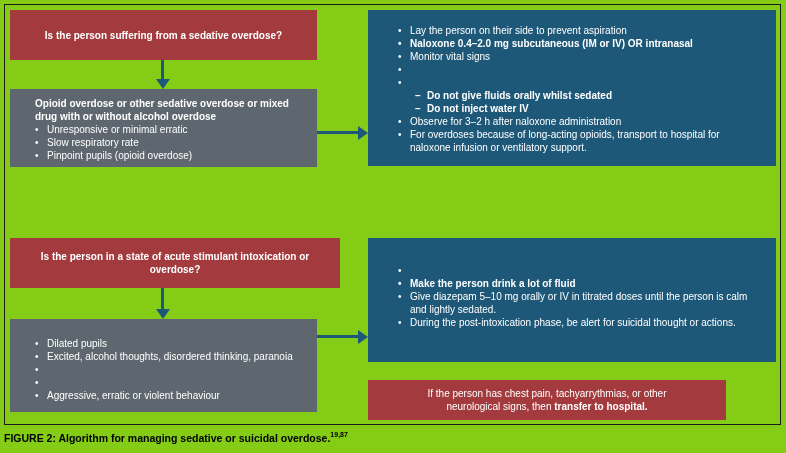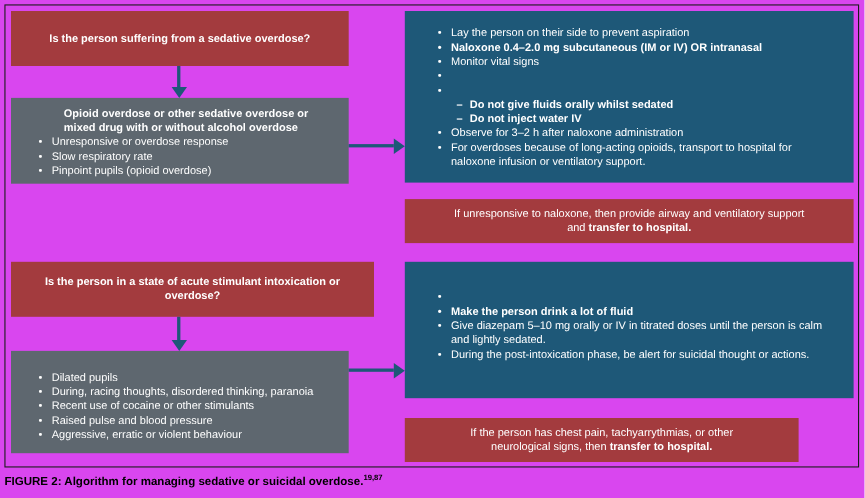--- a/index.html
+++ b/index.html
@@ -1,33 +1,33 @@
 <!DOCTYPE html>
 <html style="--red: #A33B3E; --blue: #1E5878; --gray: #5E676F; --arrow: #1E5878; --border: #1C1C1C;"><head>
 <meta charset="utf-8">
 <style>
   html,body{margin:0;padding:0;background:#ffffff;}
   .figure{
-    position:relative;width:786px;height:453px;background:#d946ef;
+    position:relative;width:786px;height:453px;background:#84cc16;
     font-family:"Liberation Sans",sans-serif;color:#1a1a1a;overflow:hidden;
   }
   .frame{position:absolute;left:4px;top:4px;width:775px;height:419px;border:1.5px solid #1c1c1c;}
   .box{position:absolute;box-sizing:border-box;color:#ffffff;font-size:10px;line-height:13px;}
   .red{background:var(--red,#A33B3E);}
   .blue{background:var(--blue,#1E5878);}
   .gray{background:var(--gray,#5E676F);}
   .question{display:flex;align-items:center;justify-content:center;text-align:center;
     font-weight:bold;padding:4px 28px;}
   .centerbox{display:flex;align-items:center;justify-content:center;text-align:center;padding:4px 42px;}
   .li{display:flex;}
   .li .marker{flex:0 0 12px;}
   .li.indent{margin-left:17px;}
   .li.indent .marker{flex:0 0 12px;}
   .b{font-weight:bold;}
-  .heading{font-weight:bold;margin-left:23px;}
+  .heading{font-weight:bold;}
   
   .varrow{position:absolute;width:3px;background:var(--arrow,#1E5878);}
   .varrow::after{content:"";position:absolute;left:50%;bottom:-9px;transform:translateX(-50%);
     border-left:7px solid transparent;border-right:7px solid transparent;
     border-top:10px solid var(--arrow,#1E5878);}
   .harrow{position:absolute;height:3px;background:var(--arrow,#1E5878);}
   .harrow::after{content:"";position:absolute;right:-10px;top:50%;transform:translateY(-50%);
     border-top:7px solid transparent;border-bottom:7px solid transparent;
     border-left:10px solid var(--arrow,#1E5878);}
   .caption{position:absolute;left:4px;top:431px;font-size:10.5px;color:#000;font-weight:bold;}
@@ -43,21 +43,21 @@
     <span>Is the person suffering from a sedative overdose?</span>
   </div>
 
   <div class="varrow" style="left:161px;top:60px;height:20px;"></div>
 
   <div class="box gray" style="left:10px;top:89px;width:307px;height:78px;padding:8px 12px 0 25px;">
     <div class="heading">Opioid overdose or other sedative overdose or mixed drug with or without alcohol overdose</div>
     <div>
         <div class="li">
           <span class="marker">•</span>
-          <span class="content"><span>Unresponsive or overdose response</span></span>
+          <span class="content"><span>Unresponsive or minimal erratic</span></span>
         </div>
         <div class="li">
           <span class="marker">•</span>
           <span class="content"><span>Slow respiratory rate</span></span>
         </div>
         <div class="li">
           <span class="marker">•</span>
           <span class="content"><span>Pinpoint pupils (opioid overdose)</span></span>
         </div>
       </div>
@@ -97,47 +97,42 @@
           <span class="marker">•</span>
           <span class="content"><span>Observe for 3–2 h after naloxone administration</span></span>
         </div>
         <div class="li">
           <span class="marker">•</span>
           <span class="content"><span>For overdoses because of long-acting opioids, transport to hospital for naloxone infusion or ventilatory support.</span></span>
         </div>
       </div>
   </div>
 
-  <div class="box red centerbox" style="left:368px;top:181px;width:408px;height:40px;">
-    <div><span>If unresponsive to naloxone, then provide airway and ventilatory support and </span><strong>transfer to hospital.</strong></div>
-  </div>
 
   <div class="box red question" style="left:10px;top:238px;width:330px;height:50px;">
     <span>Is the person in a state of acute stimulant intoxication or overdose?</span>
   </div>
 
   <div class="varrow" style="left:161px;top:288px;height:22px;"></div>
 
   <div class="box gray" style="left:10px;top:319px;width:307px;height:93px;padding:18px 12px 0 25px;">
     <div>
         <div class="li">
           <span class="marker">•</span>
           <span class="content"><span>Dilated pupils</span></span>
         </div>
         <div class="li">
           <span class="marker">•</span>
-          <span class="content"><span>During, racing thoughts, disordered thinking, paranoia</span></span>
+          <span class="content"><span>Excited, alcohol thoughts, disordered thinking, paranoia</span></span>
         </div>
         <div class="li">
           <span class="marker">•</span>
-          <span class="content"><span>Recent use of cocaine or other stimulants</span></span>
         </div>
         <div class="li">
           <span class="marker">•</span>
-          <span class="content"><span>Raised pulse and blood pressure</span></span>
         </div>
         <div class="li">
           <span class="marker">•</span>
           <span class="content"><span>Aggressive, erratic or violent behaviour</span></span>
         </div>
       </div>
   </div>
 
   <div class="harrow" style="left:317px;top:335px;width:41px;"></div>
 

